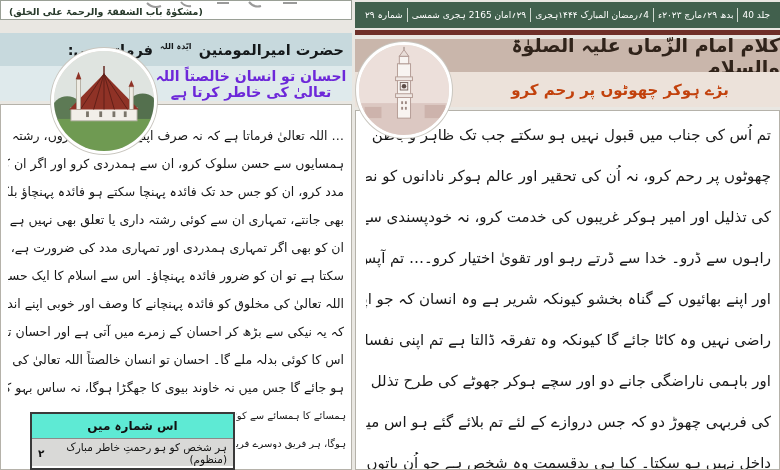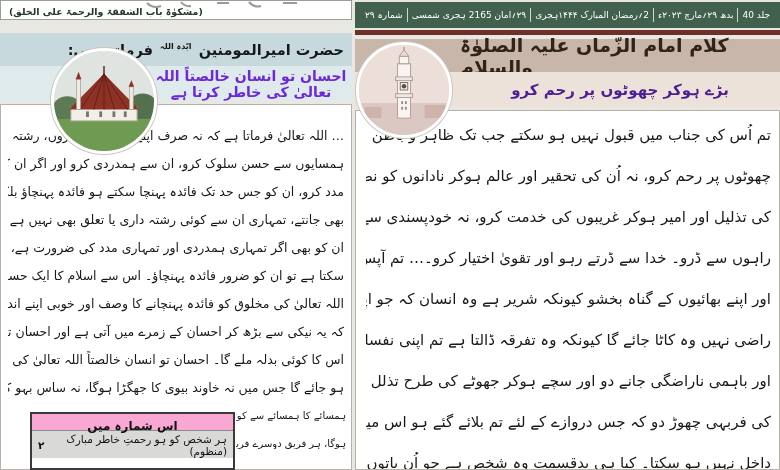--- a/index.html
+++ b/index.html
@@ -22,24 +22,24 @@
     border:1px solid #9aa096;box-sizing:border-box;
   }
   .cite-text{
     position:absolute;left:8px;bottom:2px;font-size:9.5px;color:#27392a;font-weight:bold;
   }
   .frag{position:absolute;top:0;right:40px;opacity:.8;}
   
   .band{position:absolute;box-sizing:border-box;display:flex;align-items:center;}
   .kalam-band1{top:39px;right:0;width:425px;height:33px;background:#c9b6ab;}
   .kalam-band2{top:72px;right:0;width:425px;height:35px;background:#ece2da;}
-  .kalam-title{width:100%;text-align:left;padding-left:105px;box-sizing:border-box;
+  .kalam-title{width:100%;text-align:right;padding-left:105px;box-sizing:border-box;
     font-size:19px;font-weight:bold;color:#30231a;}
   .kalam-sub{width:100%;text-align:center;padding-left:105px;box-sizing:border-box;
-    font-size:15px;font-weight:bold;color:#4c1d95;}
+    font-size:15px;font-weight:bold;color:#c2410c;}
   .irshad-band1{top:33px;left:0;width:352px;height:33px;background:#c7d9dd;}
   .irshad-band2{top:66px;left:0;width:352px;height:35px;background:#dfeaec;}
   .irshad-title{width:100%;text-align:right;padding-right:8px;box-sizing:border-box;
     font-size:14.5px;font-weight:bold;color:#14181a;}
   .irshad-title .hon{font-size:8px;vertical-align:super;font-weight:bold;padding:0 2px;text-align:right;}
   .irshad-sub{width:100%;text-align:center;padding-left:150px;box-sizing:border-box;
     font-size:14px;font-weight:bold;color:#6d28d9;}
   
   .photo{position:absolute;border-radius:50%;overflow:hidden;border:3px solid #fff;
     box-shadow:0 0 0 1px #c9c6bf;box-sizing:border-box;background:#e5ddd4;}
@@ -53,38 +53,38 @@
     text-align:justify;text-align-last:justify;white-space:nowrap;overflow:hidden;}
   .irshad-body{top:104px;left:0;width:352px;height:366px;padding:17px 7px 0 7px;}
   .irshad-body .line{height:28px;line-height:28px;font-size:12.5px;color:#191919;
     text-align:justify;text-align-last:justify;white-space:nowrap;overflow:hidden;}
   .wrap-line{position:absolute;font-size:10px;color:#191919;width:110px;right:434px;
     text-align:right;white-space:nowrap;overflow:hidden;z-index:6;}
   .wrap1{top:410px;} .wrap2{top:438px;}
   
   .issue-box{position:absolute;left:30px;top:412px;width:205px;height:58px;
     border:2px solid #3a3a3a;background:#fff;box-sizing:border-box;z-index:6;}
-  .issue-head{height:16px;line-height:24px;background:#f9a8d4;color:#111;
+  .issue-head{height:24px;line-height:24px;background:#5eead4;color:#111;
     font-size:12px;font-weight:bold;text-align:center;}
   .issue-row{height:28px;background:#d9d9d7;display:flex;align-items:center;
     justify-content:space-between;padding:0 6px;font-size:10.5px;color:#111;
     border-top:1px solid #8b8b8b;box-sizing:border-box;}
   .issue-row .pg{padding-right:6px;font-weight:bold;}
 </style>
 </head>
 <body>
 
 <div class="page">
 
   <div class="mast-bar">
     <span class="mast-item">جلد 40</span>
     <span class="sep"></span>
     <span class="mast-item">بدھ ۲۹؍مارچ ۲۰۲۳ء</span>
     <span class="sep"></span>
-    <span class="mast-item">2؍رمضان المبارک ۱۴۴۴ہجری</span>
+    <span class="mast-item">4؍رمضان المبارک ۱۴۴۴ہجری</span>
     <span class="sep"></span>
     <span class="mast-item">۲۹؍امان 2165 ہجری شمسی</span>
     <span class="sep"></span>
     <span class="mast-item">شمارہ ۲۹</span>
   </div>
   <div class="maroon-rule"></div>
 
   <div class="cite-box">
     <svg class="frag" width="170" height="8" viewBox="0 0 170 8">
       <g stroke="#4a4a4a" stroke-width="2" fill="none" opacity="0.7">

